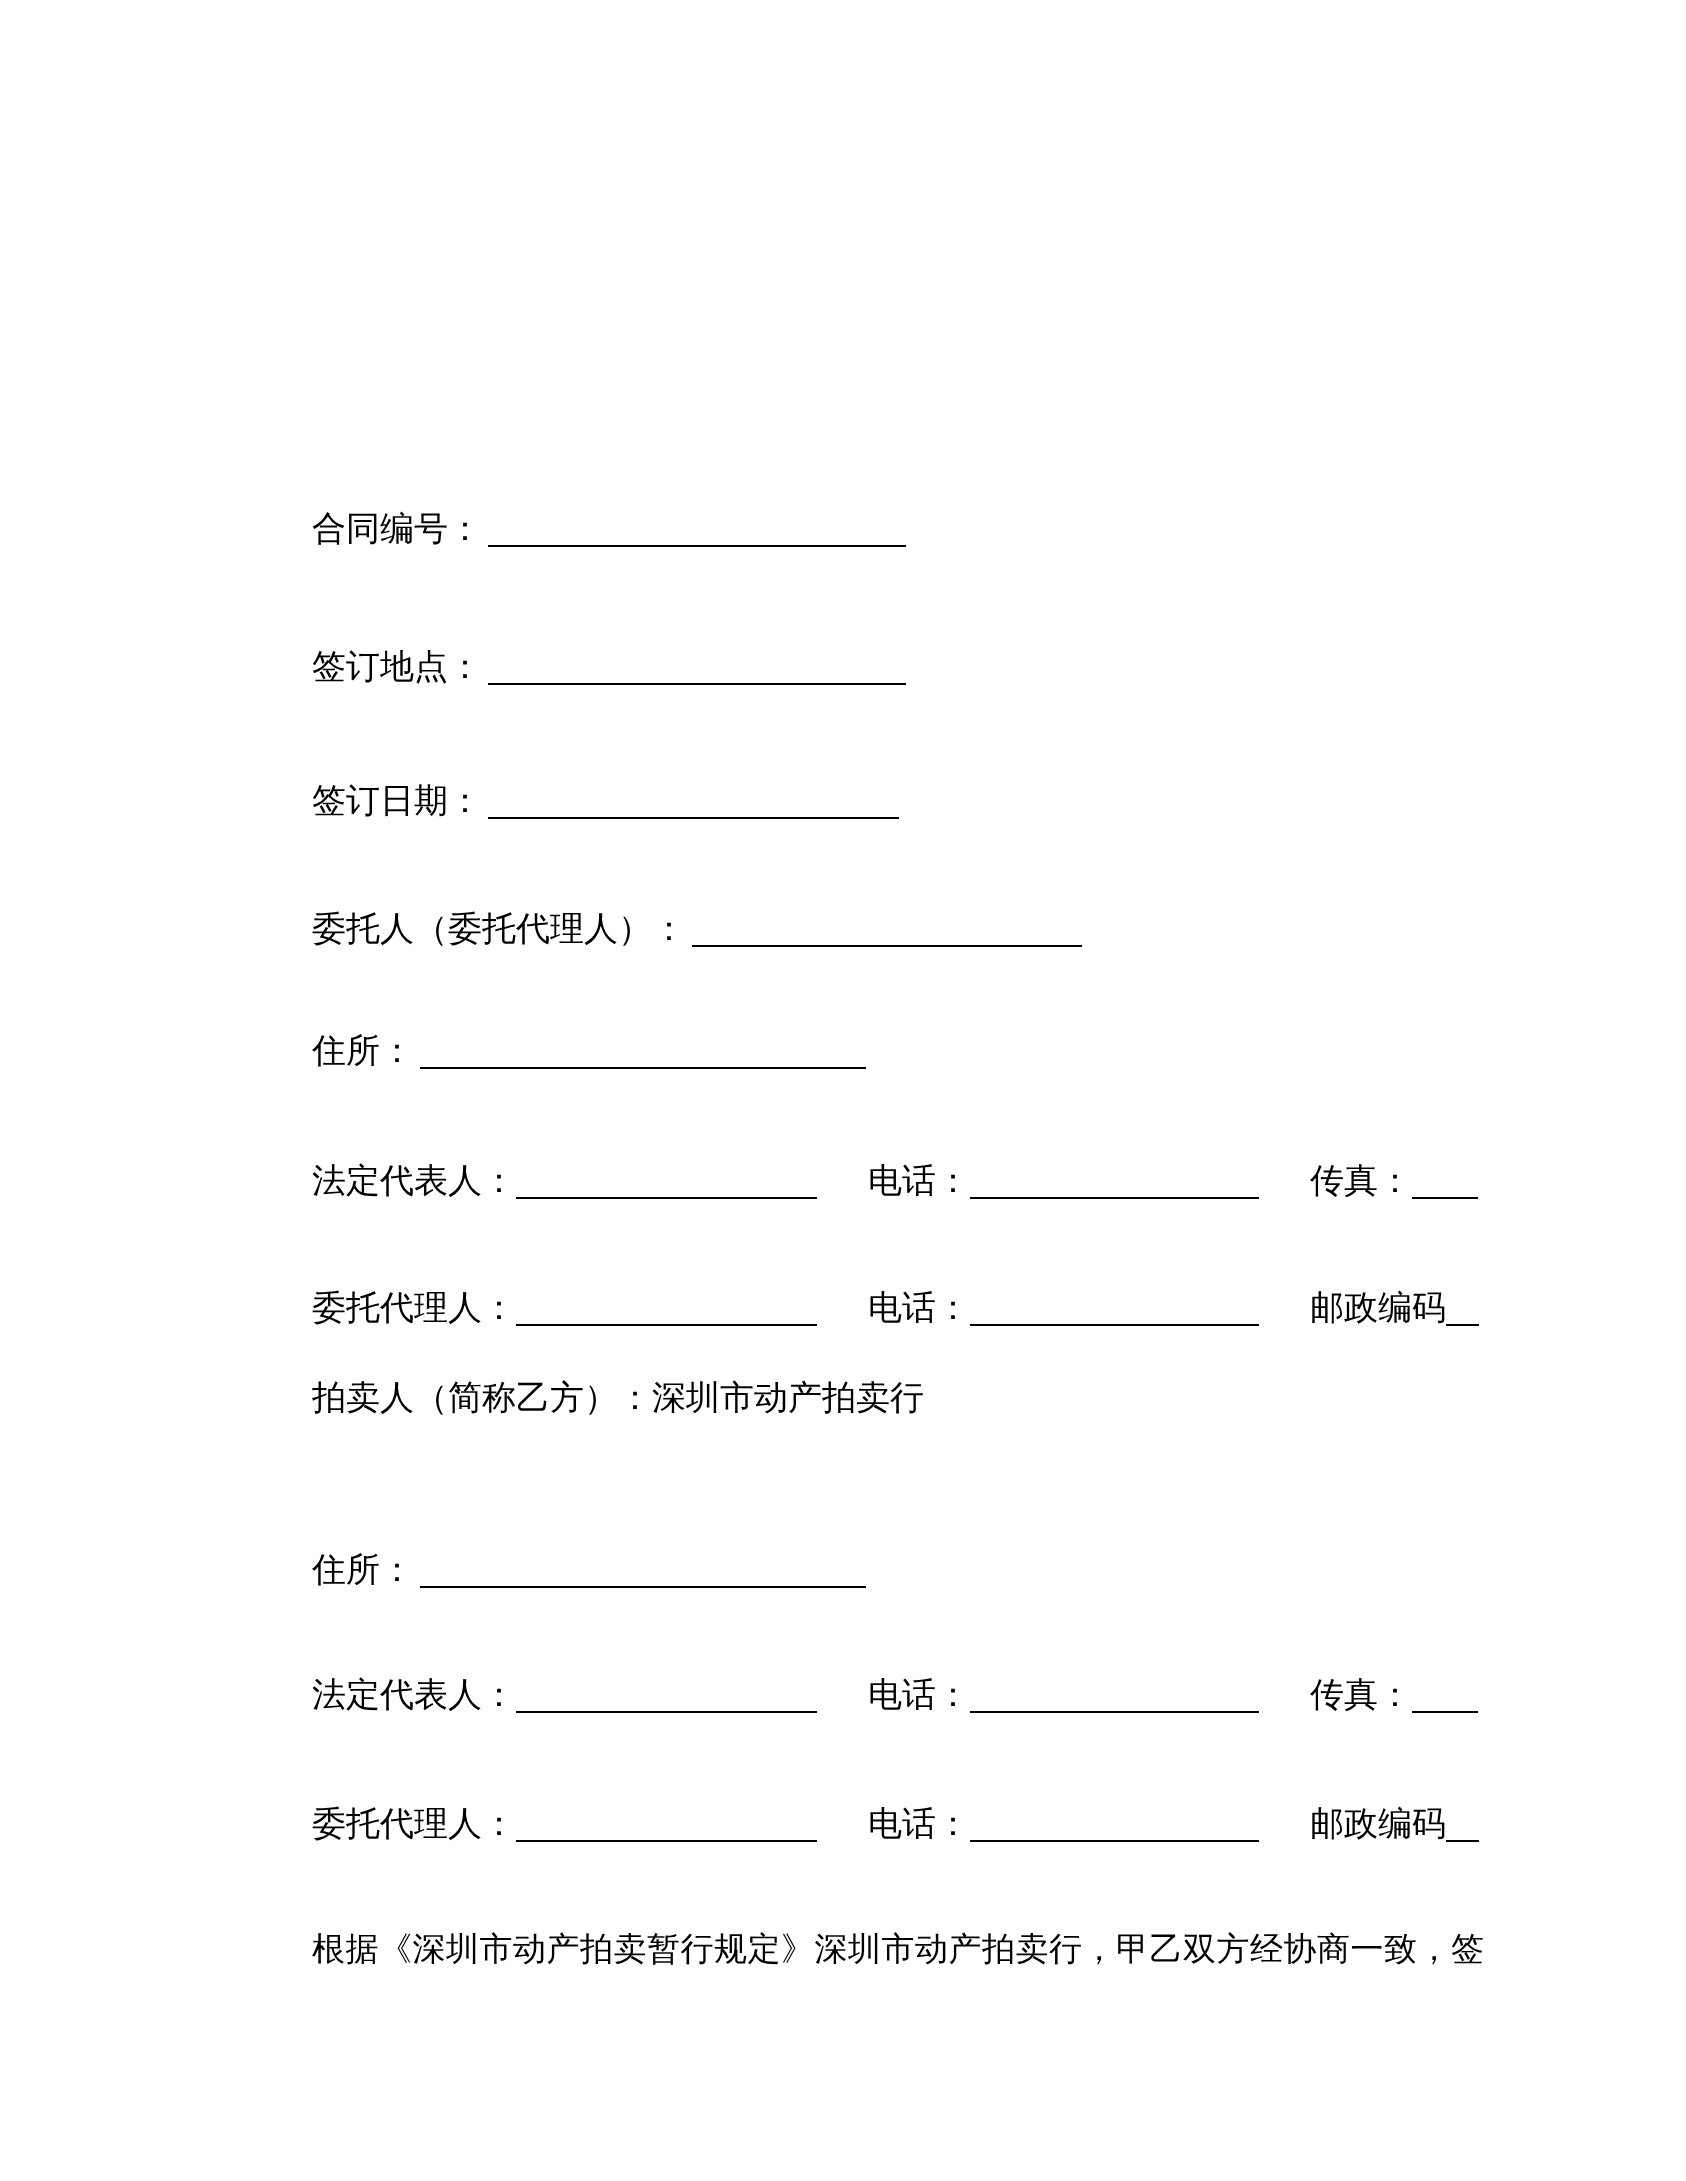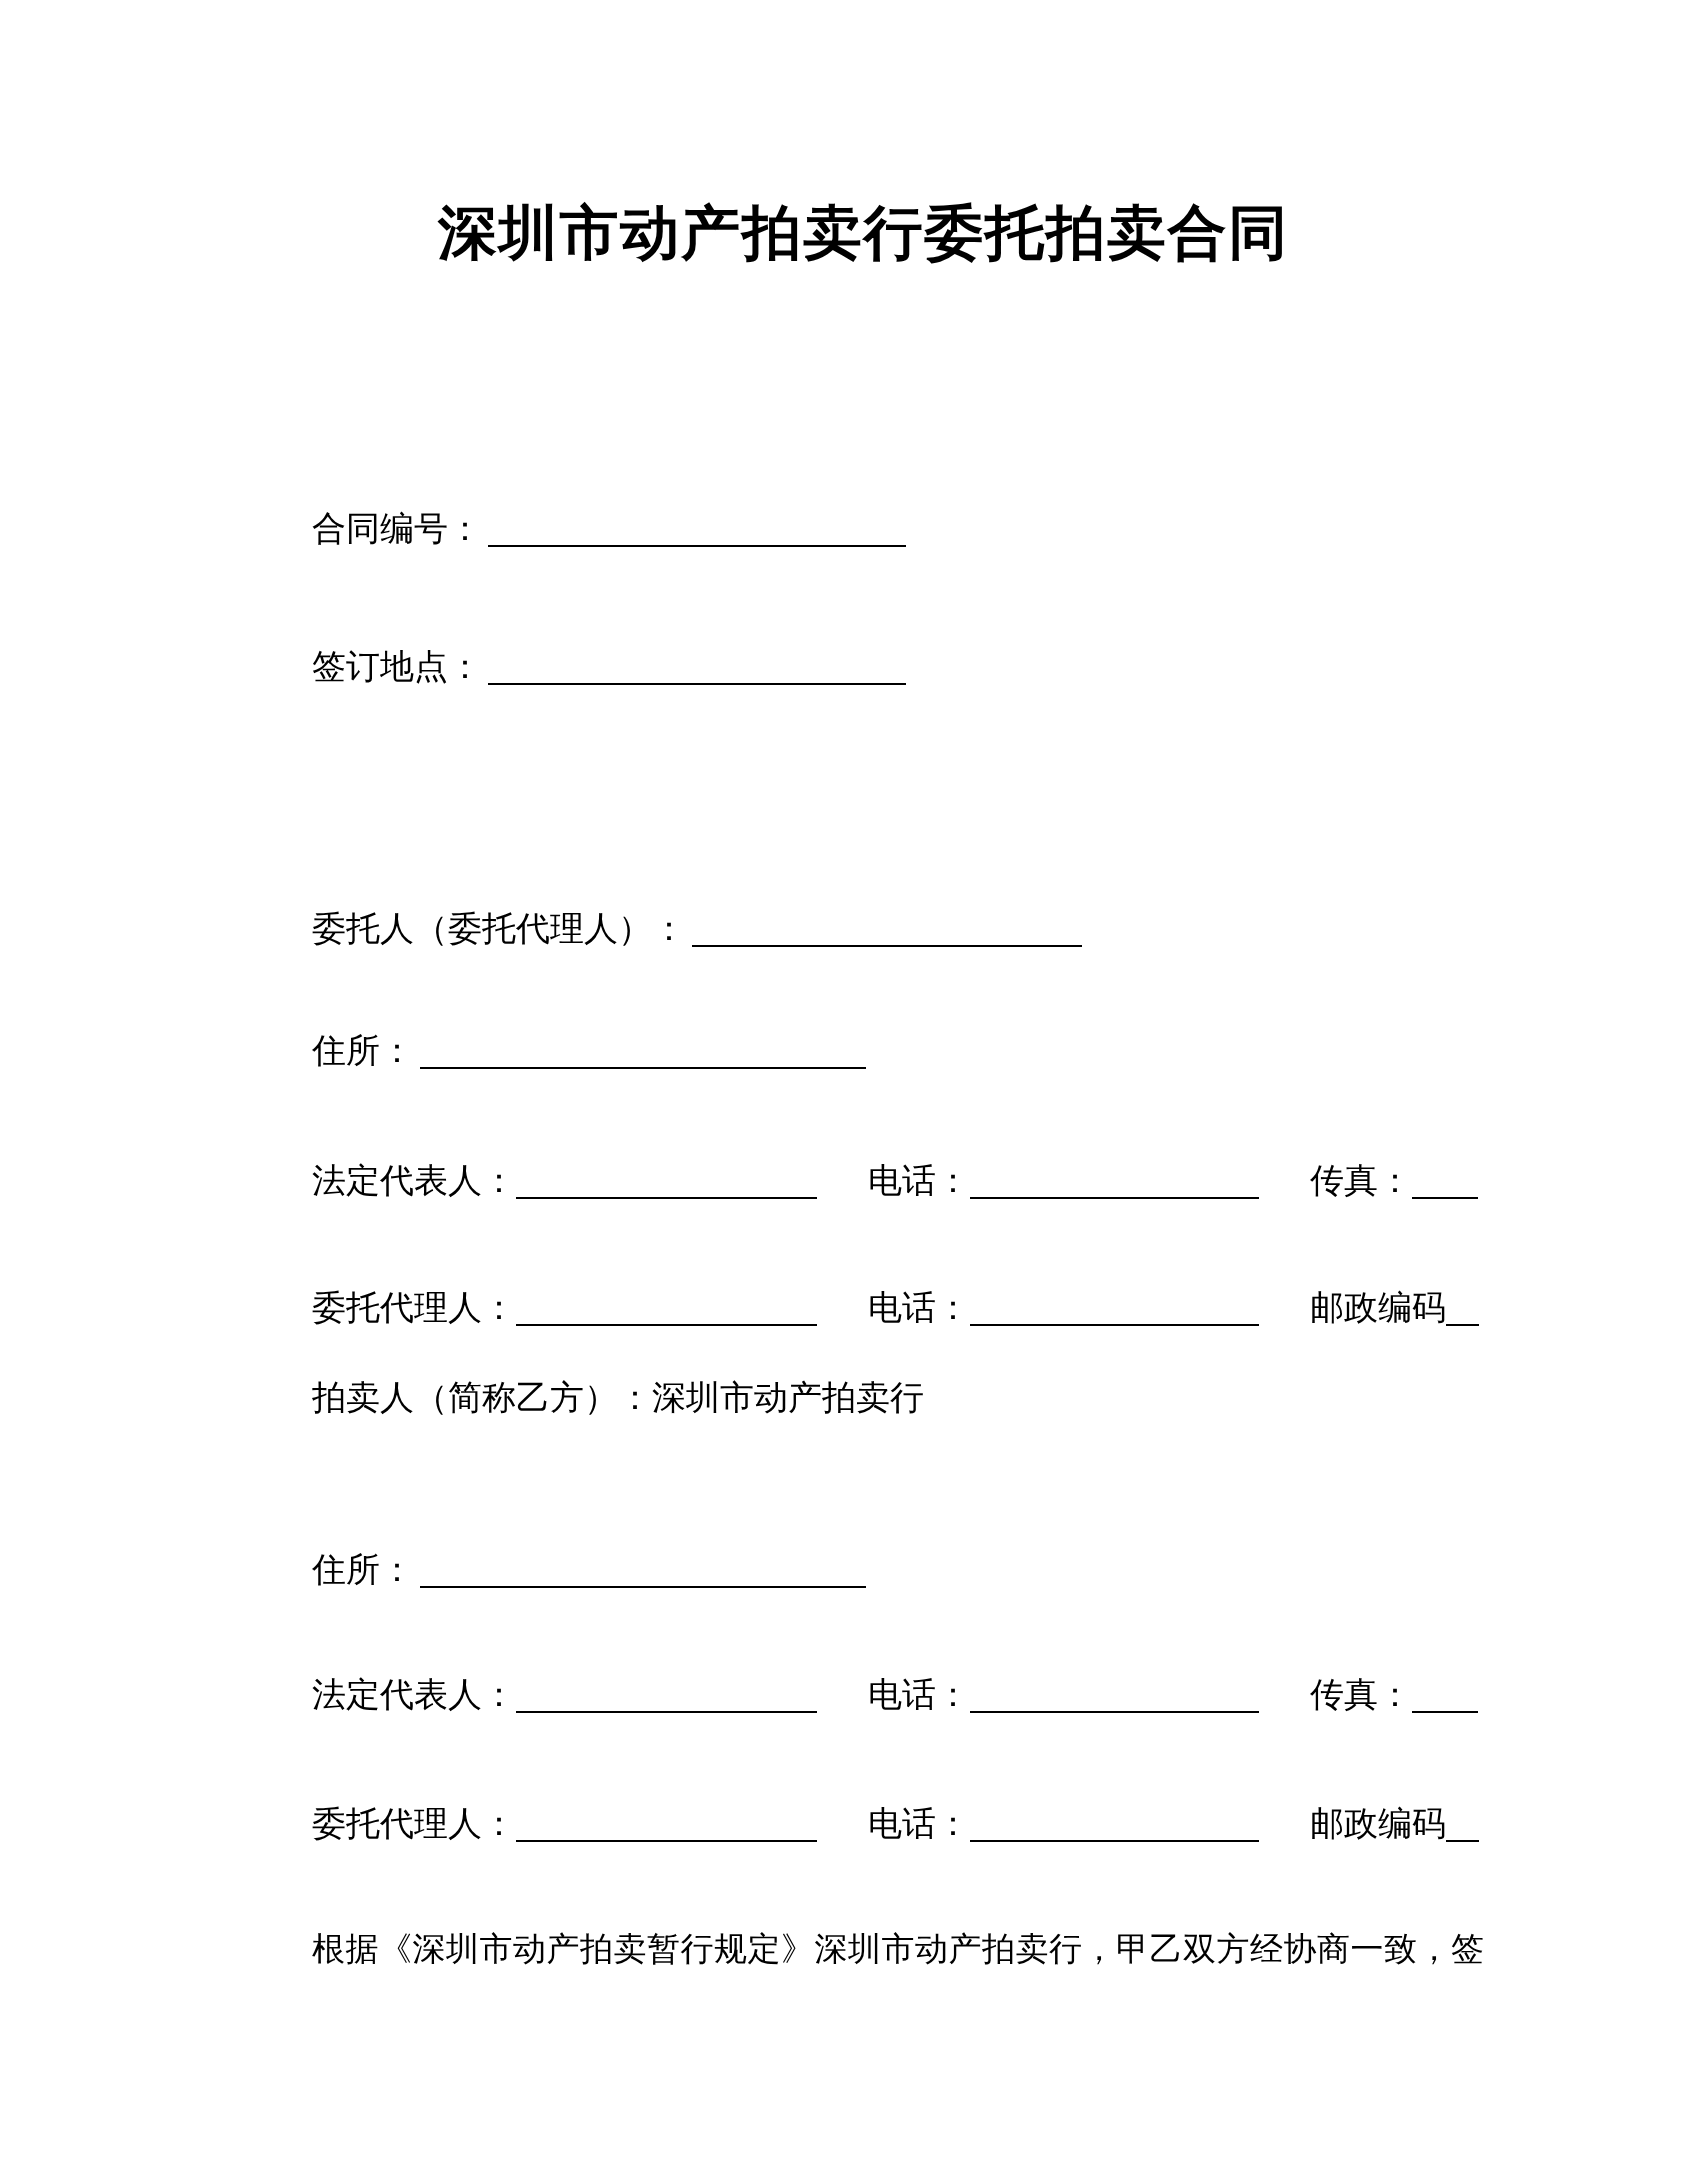--- a/index.html
+++ b/index.html
@@ -52,30 +52,32 @@
   .r9{top:1546px;}
   .r10{top:1671px;}
   .r11{top:1800px;}
   .r12{top:1925px; letter-spacing:0.5px; font-size:33px;}
 </style>
 </head>
 <body>
 
 <div class="page">
 
-  <div class="doc-title">深圳市动产拍卖行委托拍卖合同</div>
 
   <div class="row r1">
     <span>合同编号：</span><span class="bl sgap" style="width:418px"></span>
   </div>
 
   <div class="row r2">
     <span>签订地点：</span><span class="bl sgap" style="width:418px"></span>
   </div>
 
+  <div class="row r3">
+    <span>签订日期：</span><span class="bl sgap" style="width:411px"></span>
+  </div>
 
   <div class="row r4">
     <span>委托人（委托代理人）：</span><span class="bl sgap" style="width:390px"></span>
   </div>
 
   <div class="row r5">
     <span>住所：</span><span class="bl sgap" style="width:446px"></span>
   </div>
 
   <div class="row r6">

